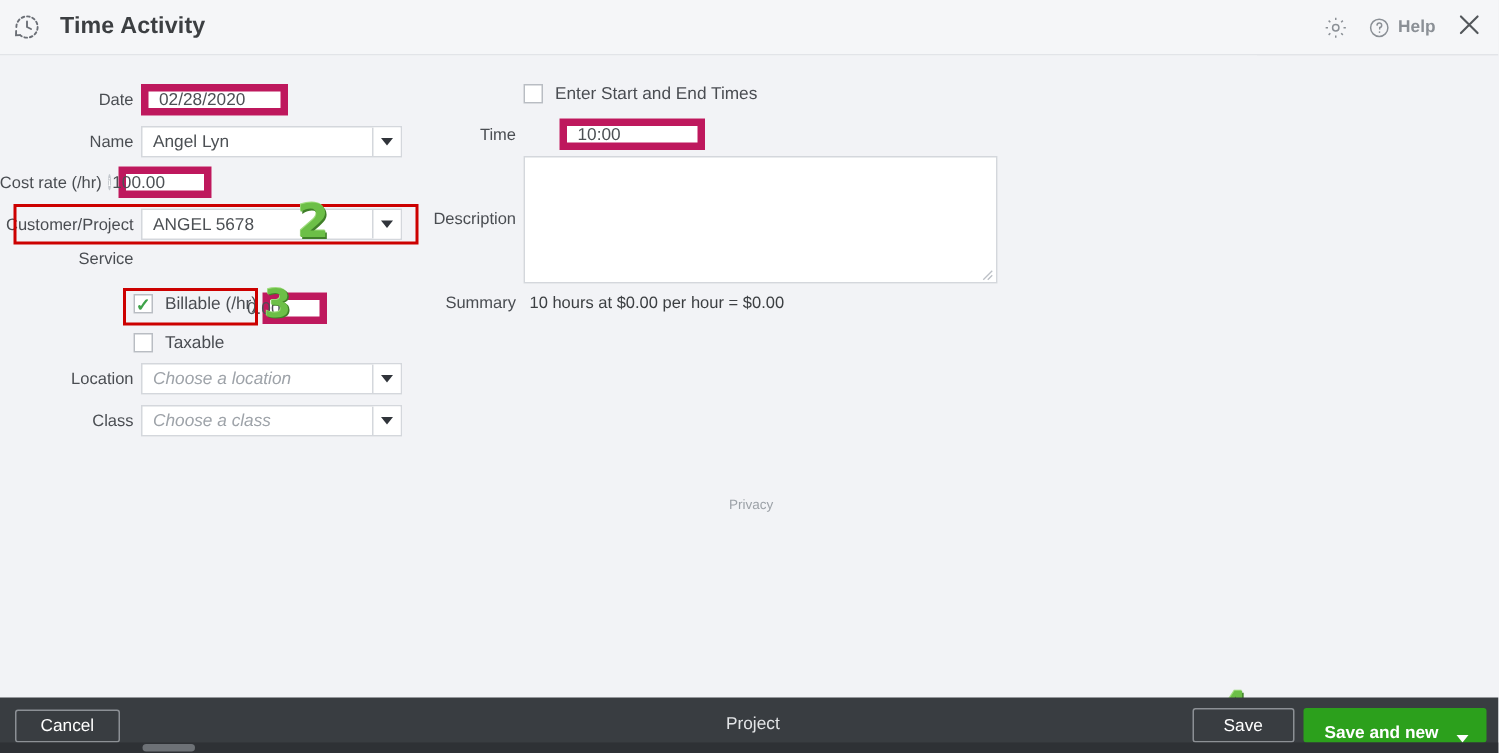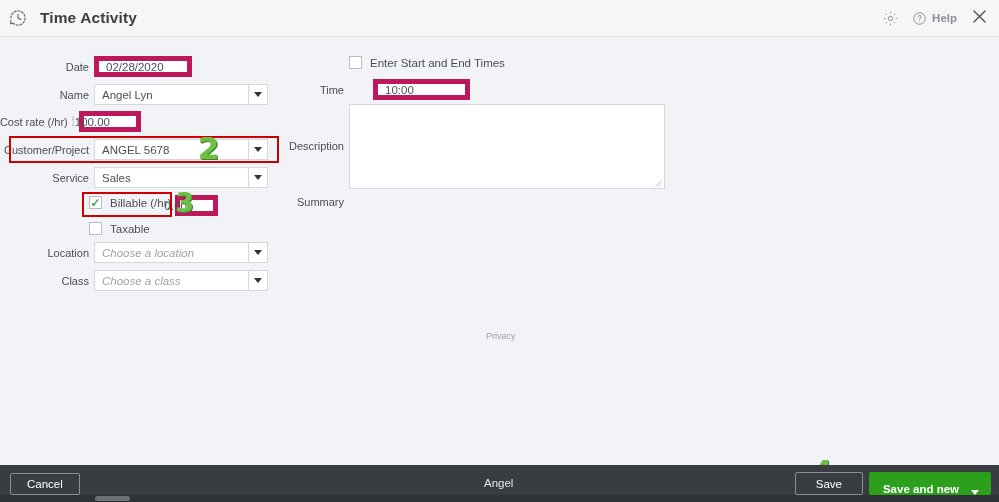--- a/index.html
+++ b/index.html
@@ -293,26 +293,20 @@
       <div class="combo" style="margin-left:5px; width:174px;">
         <div class="txt">ANGEL 5678</div>
         <div class="arrow">
             <span class="caret"></span>
           </div>
       </div>
     </div>
 
     <div class="row" style="left:0; top:130px;">
       <div class="lbl" style="width:89px;">Service</div>
-      <div class="combo" style="margin-left:5px; width:174px;">
-        <div class="txt">Sales</div>
-        <div class="arrow">
-            <span class="caret"></span>
-          </div>
-      </div>
     </div>
 
     <div class="cbrow" style="left:89px; top:159px;">
       <span class="cbox">
           <span class="tick">✓</span>
         </span>
       <span class="cblabel">Billable (/hr)</span>
     </div>
     <div class="fld num" style="position:absolute; left:175px; top:158px; width:38px;">0.00</div>
 
@@ -355,38 +349,39 @@
     <div class="ta" style="position:absolute; left:349px; top:67px; width:316px; height:85px;">
       <span class="resize">
         <svg width="8" height="8" viewBox="0 0 8 8" stroke="#bcc0c6" stroke-width="0.9">
           <path d="M7.5 1.5 L1.5 7.5 M7.5 4.5 L4.5 7.5"></path>
         </svg>
       </span>
     </div>
 
     <div class="row" style="left:255px; top:159px;">
       <div class="lbl" style="width:89px;">Summary</div>
+      <div class="summary-txt" style="margin-left:9px;">10 hours at $0.00 per hour = $0.00</div>
     </div>
 
     <div class="privacy" style="left:486px; top:294px;">Privacy</div>
 
   </div>
 
   <div class="hl-box" style="left:9px; top:136px; width:270px; height:27px;"></div>
   <div class="ann-num" style="left:198px; top:133px; font-size:31px;">2</div>
 
   <div class="hl-box" style="left:82px; top:192px; width:90px; height:25px;"></div>
   <div class="ann-num" style="left:176px; top:190px; font-size:26px;">3</div>
 
   <div class="hl-box" style="left:834px; top:468px; width:63px; height:29px;"></div>
   <div class="ann-num" style="left:815px; top:458px; font-size:24px;">4</div>
 
   <div class="footer">
     <button class="btn-cancel">Cancel</button>
-    <div class="btn-delete">Angel</div>
+    <div class="btn-delete">Project</div>
     <div class="footer-right">
       <button class="btn-save">Save</button>
       <button class="btn-savenew">
         <span>Save and new</span>
         <span class="cr"></span>
       </button>
     </div>
     <div class="scrollbar">
       <div class="scrollthumb"></div>
     </div>

